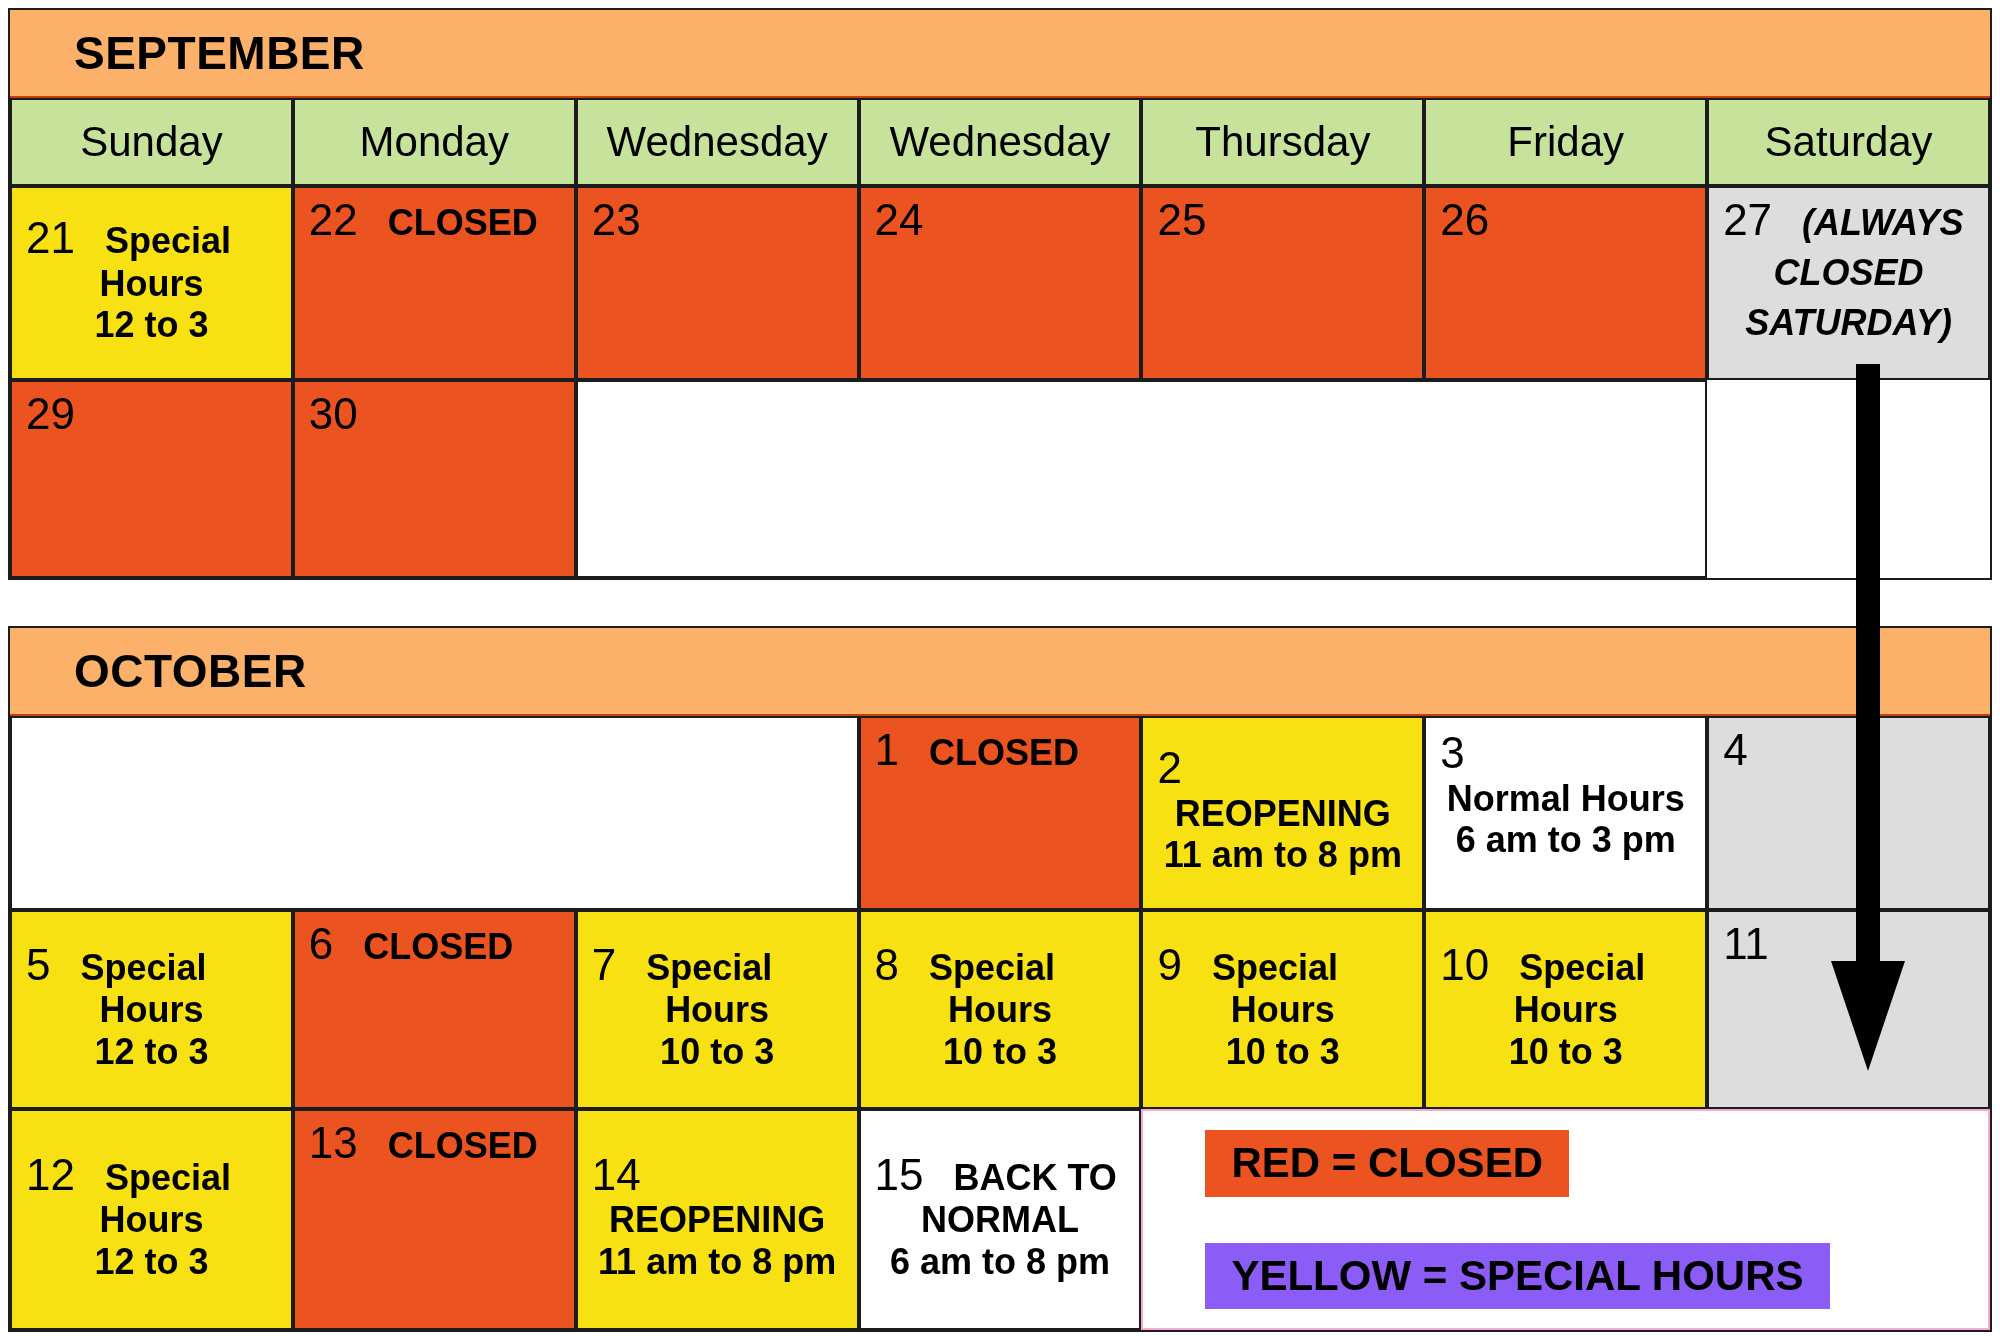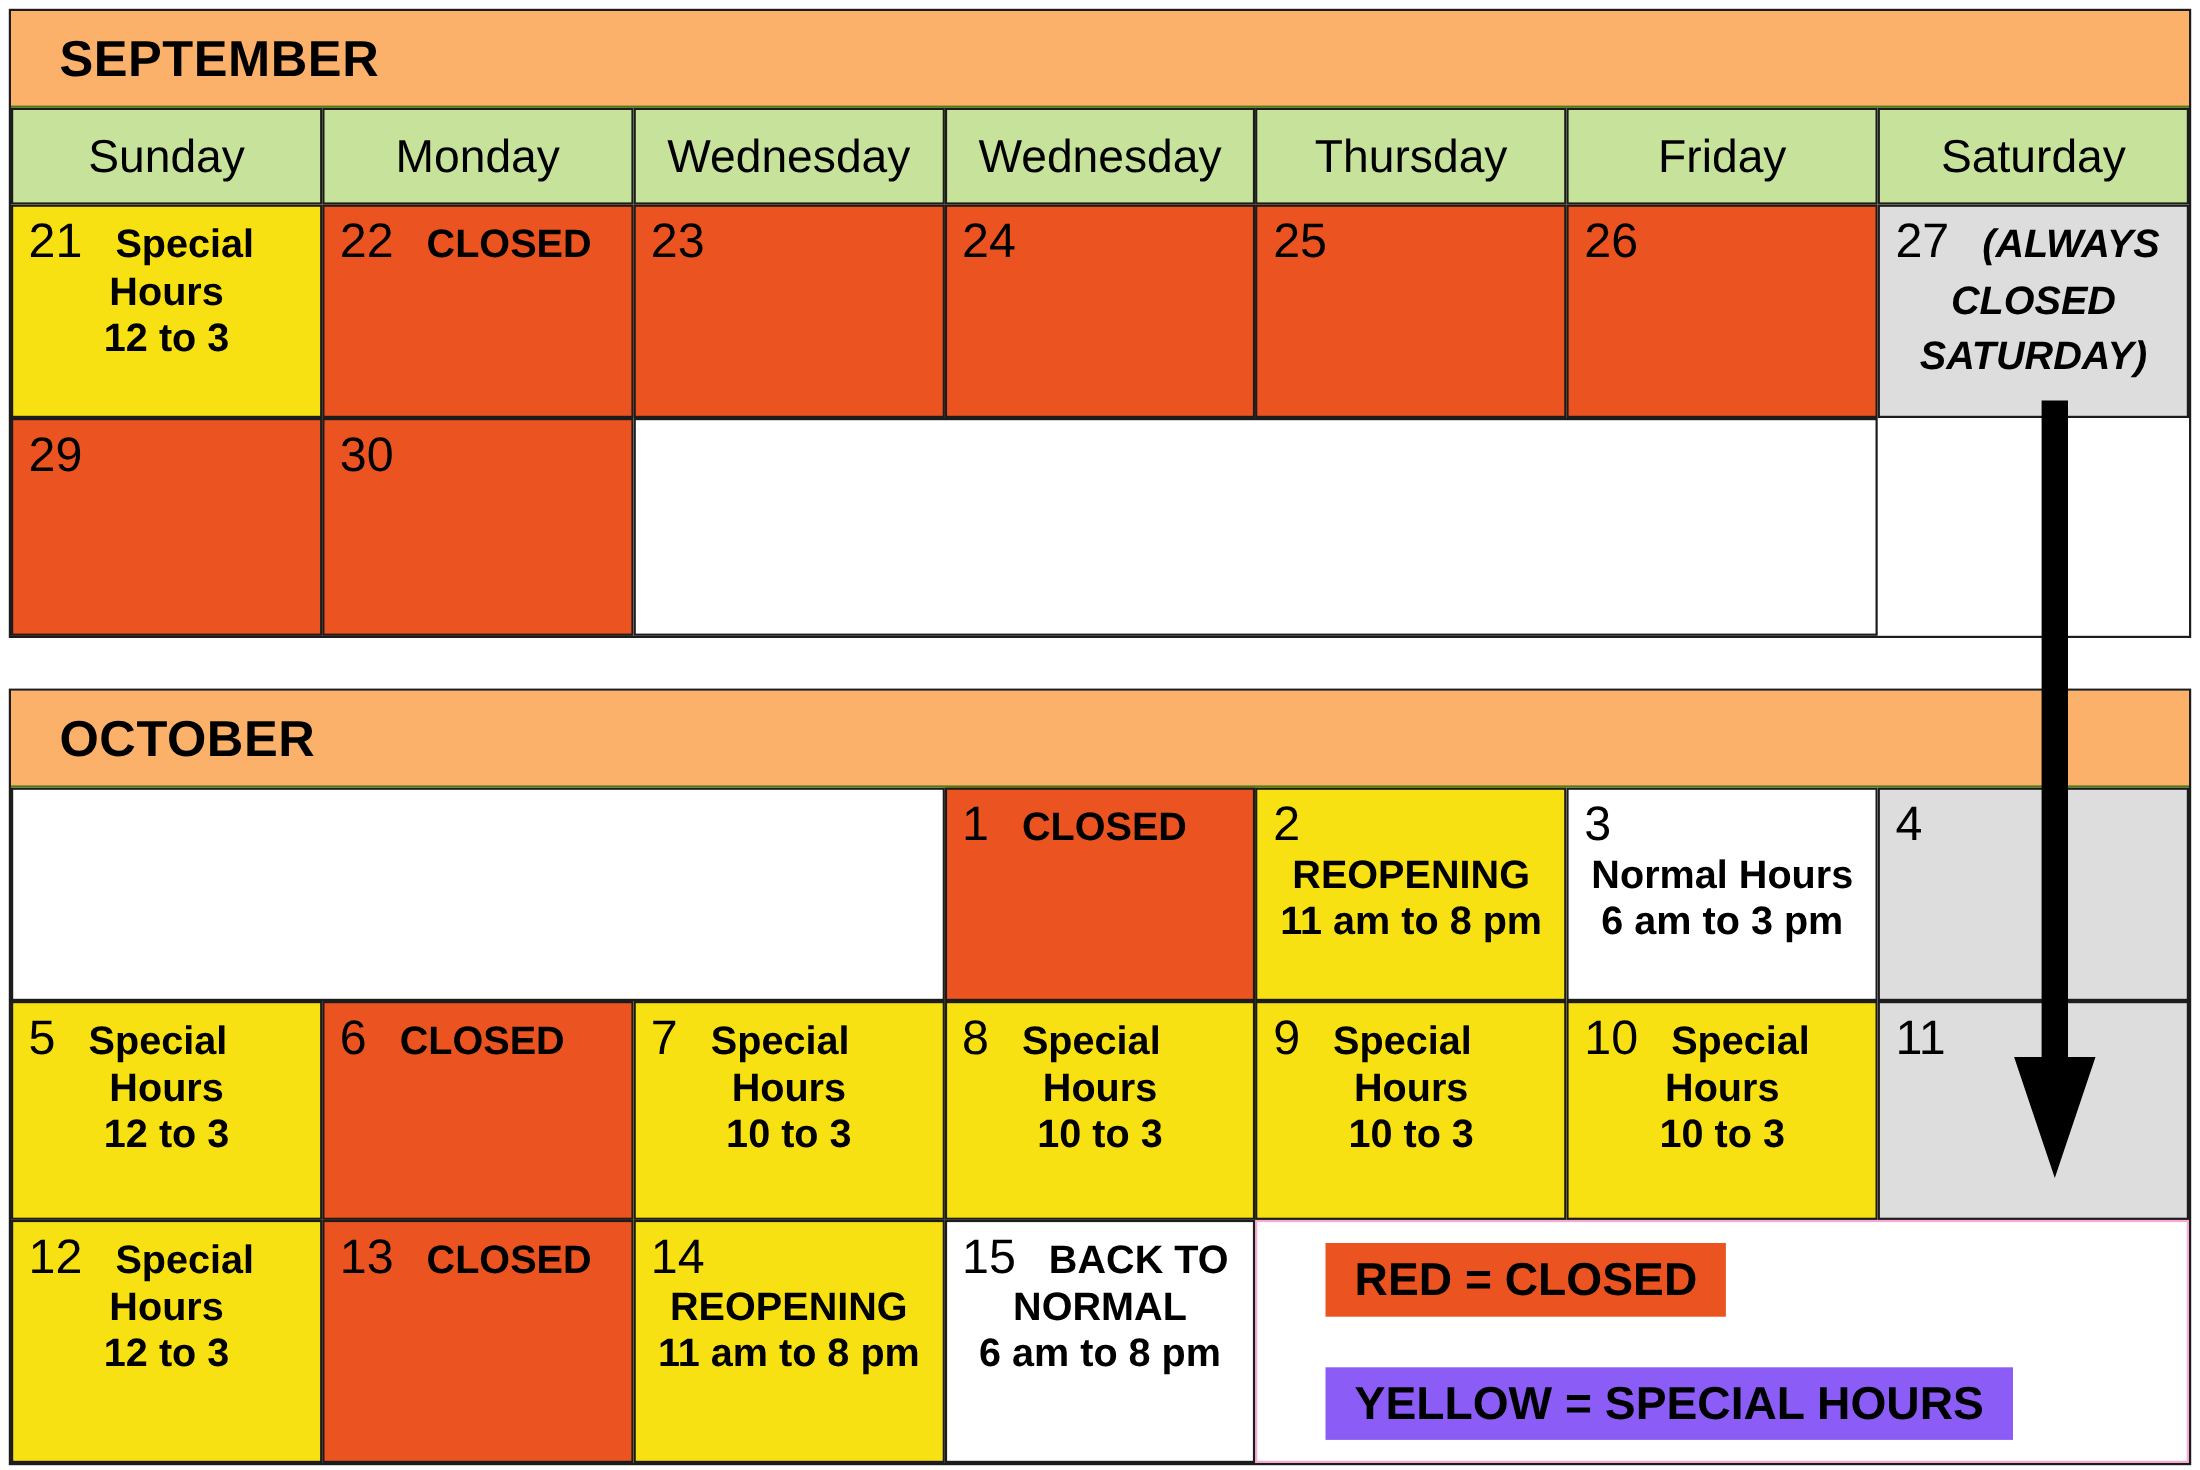--- a/index.html
+++ b/index.html
@@ -2,30 +2,30 @@
 <html><head>
 <meta charset="utf-8">
 <style>
   html,body{margin:0;padding:0;background:#fff;}
   .canvas{
     position:relative;width:2000px;height:1336px;background:#fff;overflow:hidden;
     font-family:"Liberation Sans",sans-serif;color:#000;
   }
   .month{position:absolute;left:8px;width:1984px;border:2px solid #1c1c1c;background:#fff;box-sizing:border-box;}
   .m-header{
-    height:88px;background:#FBB169;border-bottom:2px solid #4d7c0f;
-    display:flex;align-items:center;padding-left:44px;
+    height:88px;background:#FBB169;border-bottom:2px solid #c2410c;
+    display:flex;align-items:center;padding-left:64px;
     font-size:46px;font-weight:bold;letter-spacing:.5px;box-sizing:border-box;
   }
   .grid{display:grid;grid-template-columns:repeat(7,1fr);}
   .g-sept{grid-template-rows:88px 194px 198px;}
   .g-oct{grid-template-rows:194px 199px 221px;}
   .cell{
     border:2px solid #1c1c1c;box-sizing:border-box;position:relative;
-    display:flex;flex-direction:column;justify-content:flex-start;
+    display:flex;flex-direction:column;justify-content:center;
     padding:8px 0 14px 0;overflow:hidden;
   }
   .dayhead{background:#C6E29B;align-items:center;justify-content:center;padding:0;
     font-size:42px;font-weight:normal;}
   .c-special{background:#F7E112;}
   .c-closed{background:#EB5420;}
   .c-gray{background:#DDDDDD;}
   .c-white{background:#ffffff;}
   .span4{grid-column:span 4;}
   .span3{grid-column:span 3;}

